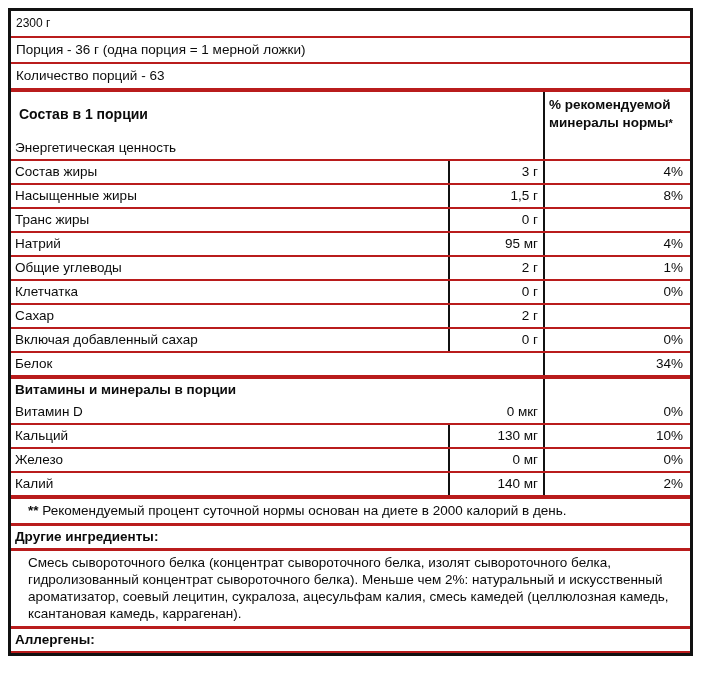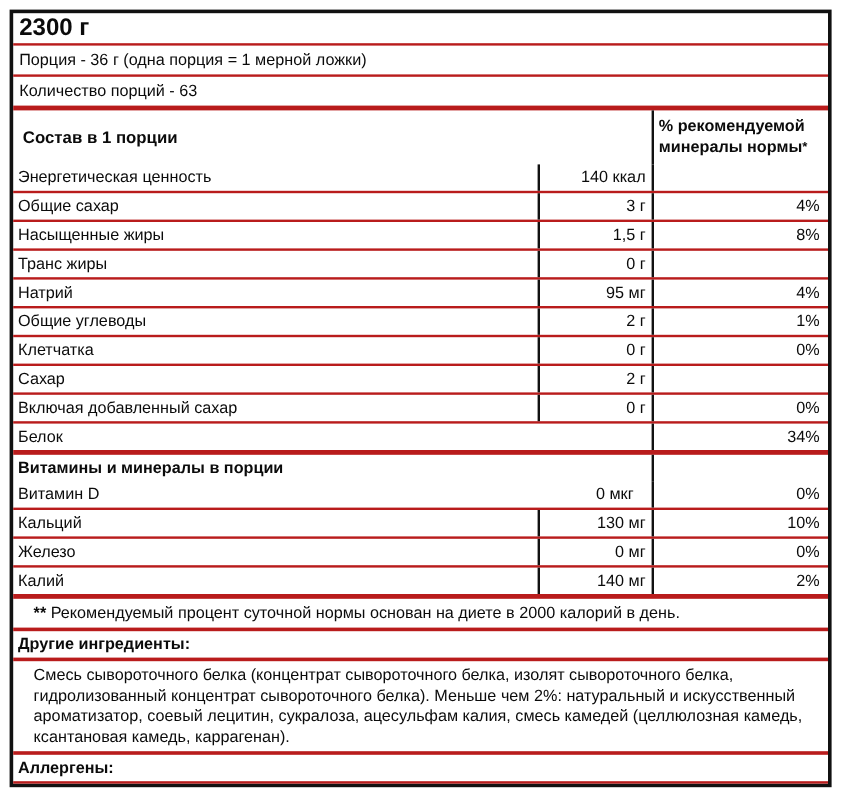--- a/index.html
+++ b/index.html
@@ -45,25 +45,25 @@
   .dv-cell {
     flex: 0 0 147px;
     border-left: 2px solid #111;
     text-align: right;
     padding-right: 7px;
   }
   .merged-cell {
     flex: 1 1 auto;
     display: flex;
     justify-content: space-between;
-    padding: 2px 15px 3px 4px;
+    padding: 2px 5px 3px 4px;
   }
 
   .top-row .cell { padding: 3px 5px 4px 5px; }
-  .weight-row { font-size: 20px; font-weight: bold; line-height: 20px; }
+  .weight-row { font-size: 12px; font-weight: normal; line-height: 20px; }
   .weight-row .cell { padding: 2px 5px 3px 5px; }
 
   .header-row { font-weight: bold; }
   .header-row .name-cell {
     display: flex;
     align-items: center;
     font-size: 14px;
     padding: 5px 8px;
   }
   .header-row .dv-cell {
@@ -99,25 +99,24 @@
     <div class="cell name-cell">Состав в 1 порции</div>
     <div class="cell dv-cell">
       <span>% рекомендуемой</span><br>
       <span>минералы нормы</span><span class="dv-header-asterisk">*</span>
     </div>
   </div>
 
   <div id="nutrient-rows">
       <div class="row nutrient-row">
         <div class="cell name-cell">Энергетическая ценность</div>
-        <div class="cell amount-cell">140 ккал</div>
         <div class="cell dv-cell"></div>
       </div>
       <div class="row nutrient-row">
-        <div class="cell name-cell">Общие сахар</div>
+        <div class="cell name-cell">Состав жиры</div>
         <div class="cell amount-cell">3 г</div>
         <div class="cell dv-cell">4%</div>
       </div>
       <div class="row nutrient-row">
         <div class="cell name-cell">Насыщенные жиры</div>
         <div class="cell amount-cell">1,5 г</div>
         <div class="cell dv-cell">8%</div>
       </div>
       <div class="row nutrient-row">
         <div class="cell name-cell">Транс жиры</div>

